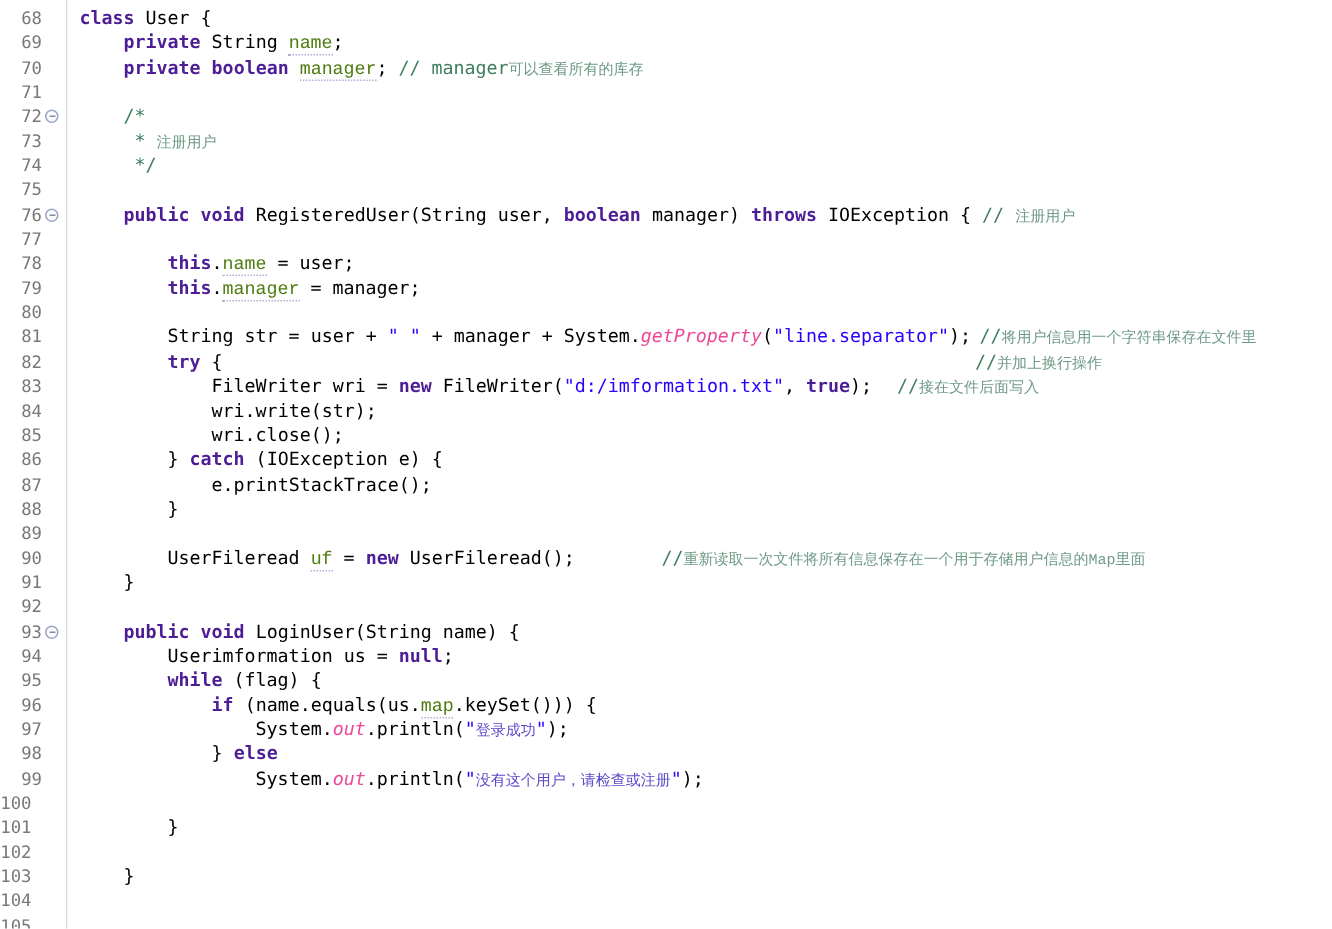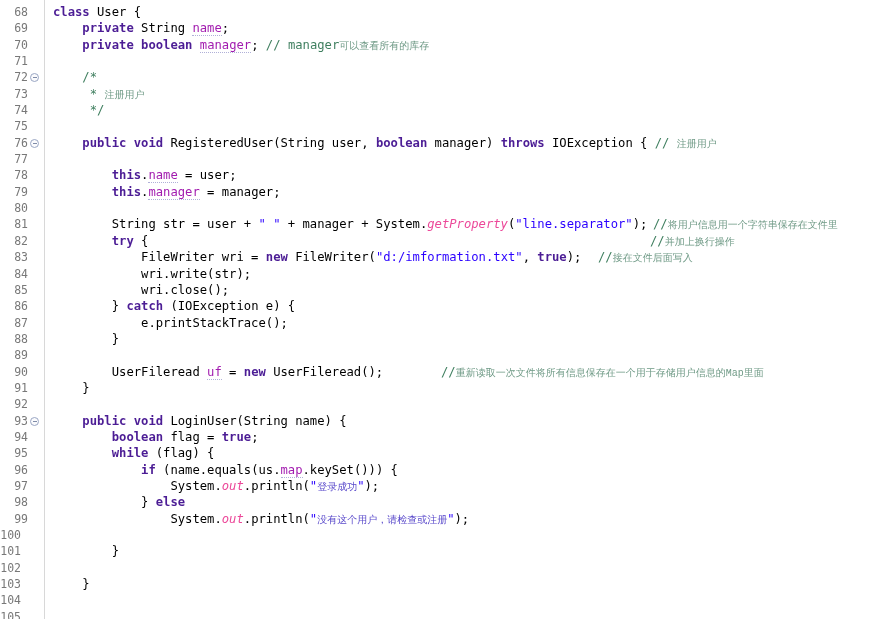--- a/index.html
+++ b/index.html
@@ -100,21 +100,21 @@
     white-space: pre;
     font-family: "DejaVu Sans Mono", "Liberation Mono", monospace;
     font-size: 12.2px;
     color: #000000;
   }
 
   
   .kw        { color: #4c1d95; font-weight: bold; }
   .str       { color: #2a00ff; }
   .cmt       { color: #3f7f5f; }
-  .fld       { color: #a21caf; border-bottom: 1px dotted #b0b0d8; }
+  .fld       { color: #4d7c0f; border-bottom: 1px dotted #b0b0d8; font-family: Liberation Mono, monospace; }
   .stc       { color: #ec4899; font-style: italic; }
   .plain     { color: #000000; }
 
   
   .cjk {
     font-family: Liberation Mono, monospace;
     font-size: 10px;
   }
   .cmt .cjk { color: #6f9a86; }
   .str .cjk { color: #5a4acb; }
@@ -267,21 +267,21 @@
         <div class="code-row"><span class="plain">            </span><span class="plain">wri.write(str);</span></div>
         <div class="code-row"><span class="plain">            </span><span class="plain">wri.close();</span></div>
         <div class="code-row"><span class="plain">        </span><span class="plain">} </span><span class="kw">catch</span><span class="plain"> (IOException e) {</span></div>
         <div class="code-row"><span class="plain">            </span><span class="plain">e.printStackTrace();</span></div>
         <div class="code-row"><span class="plain">        </span><span class="plain">}</span></div>
         <div class="code-row">&nbsp;</div>
         <div class="code-row" style="position: relative;"><span class="plain">        </span><span class="plain">UserFileread </span><span class="fld">uf</span><span class="plain"> = </span><span class="kw">new</span><span class="plain"> UserFileread();</span><span style="position: absolute; left: 388px;"><span class="cmt">//</span><span class="cmt"><span class="cjk">重新读取一次文件将所有信息保存在一个用于存储用户信息的Map里面</span></span></span></div>
         <div class="code-row"><span class="plain">    </span><span class="plain">}</span></div>
         <div class="code-row">&nbsp;</div>
         <div class="code-row"><span class="plain">    </span><span class="kw">public</span><span class="plain"> </span><span class="kw">void</span><span class="plain"> LoginUser(String name) {</span></div>
-        <div class="code-row"><span class="plain">        </span><span class="kw">boolean</span><span class="plain"> flag = </span><span class="kw">true</span><span class="plain">;</span></div>
+        <div class="code-row"><span class="plain">        </span><span class="plain">Userimformation us = </span><span class="kw">null</span><span class="plain">;</span></div>
         <div class="code-row"><span class="plain">        </span><span class="kw">while</span><span class="plain"> (flag) {</span></div>
         <div class="code-row"><span class="plain">            </span><span class="kw">if</span><span class="plain"> (name.equals(us.</span><span class="fld">map</span><span class="plain">.keySet())) {</span></div>
         <div class="code-row"><span class="plain">                </span><span class="plain">System.</span><span class="stc">out</span><span class="plain">.println(</span><span class="str">"</span><span class="str"><span class="cjk">登录成功</span></span><span class="str">"</span><span class="plain">);</span></div>
         <div class="code-row"><span class="plain">            </span><span class="plain">} </span><span class="kw">else</span></div>
         <div class="code-row"><span class="plain">                </span><span class="plain">System.</span><span class="stc">out</span><span class="plain">.println(</span><span class="str">"</span><span class="str"><span class="cjk">没有这个用户，请检查或注册</span></span><span class="str">"</span><span class="plain">);</span></div>
         <div class="code-row">&nbsp;</div>
         <div class="code-row"><span class="plain">        </span><span class="plain">}</span></div>
         <div class="code-row">&nbsp;</div>
         <div class="code-row"><span class="plain">    </span><span class="plain">}</span></div>
       </div>

